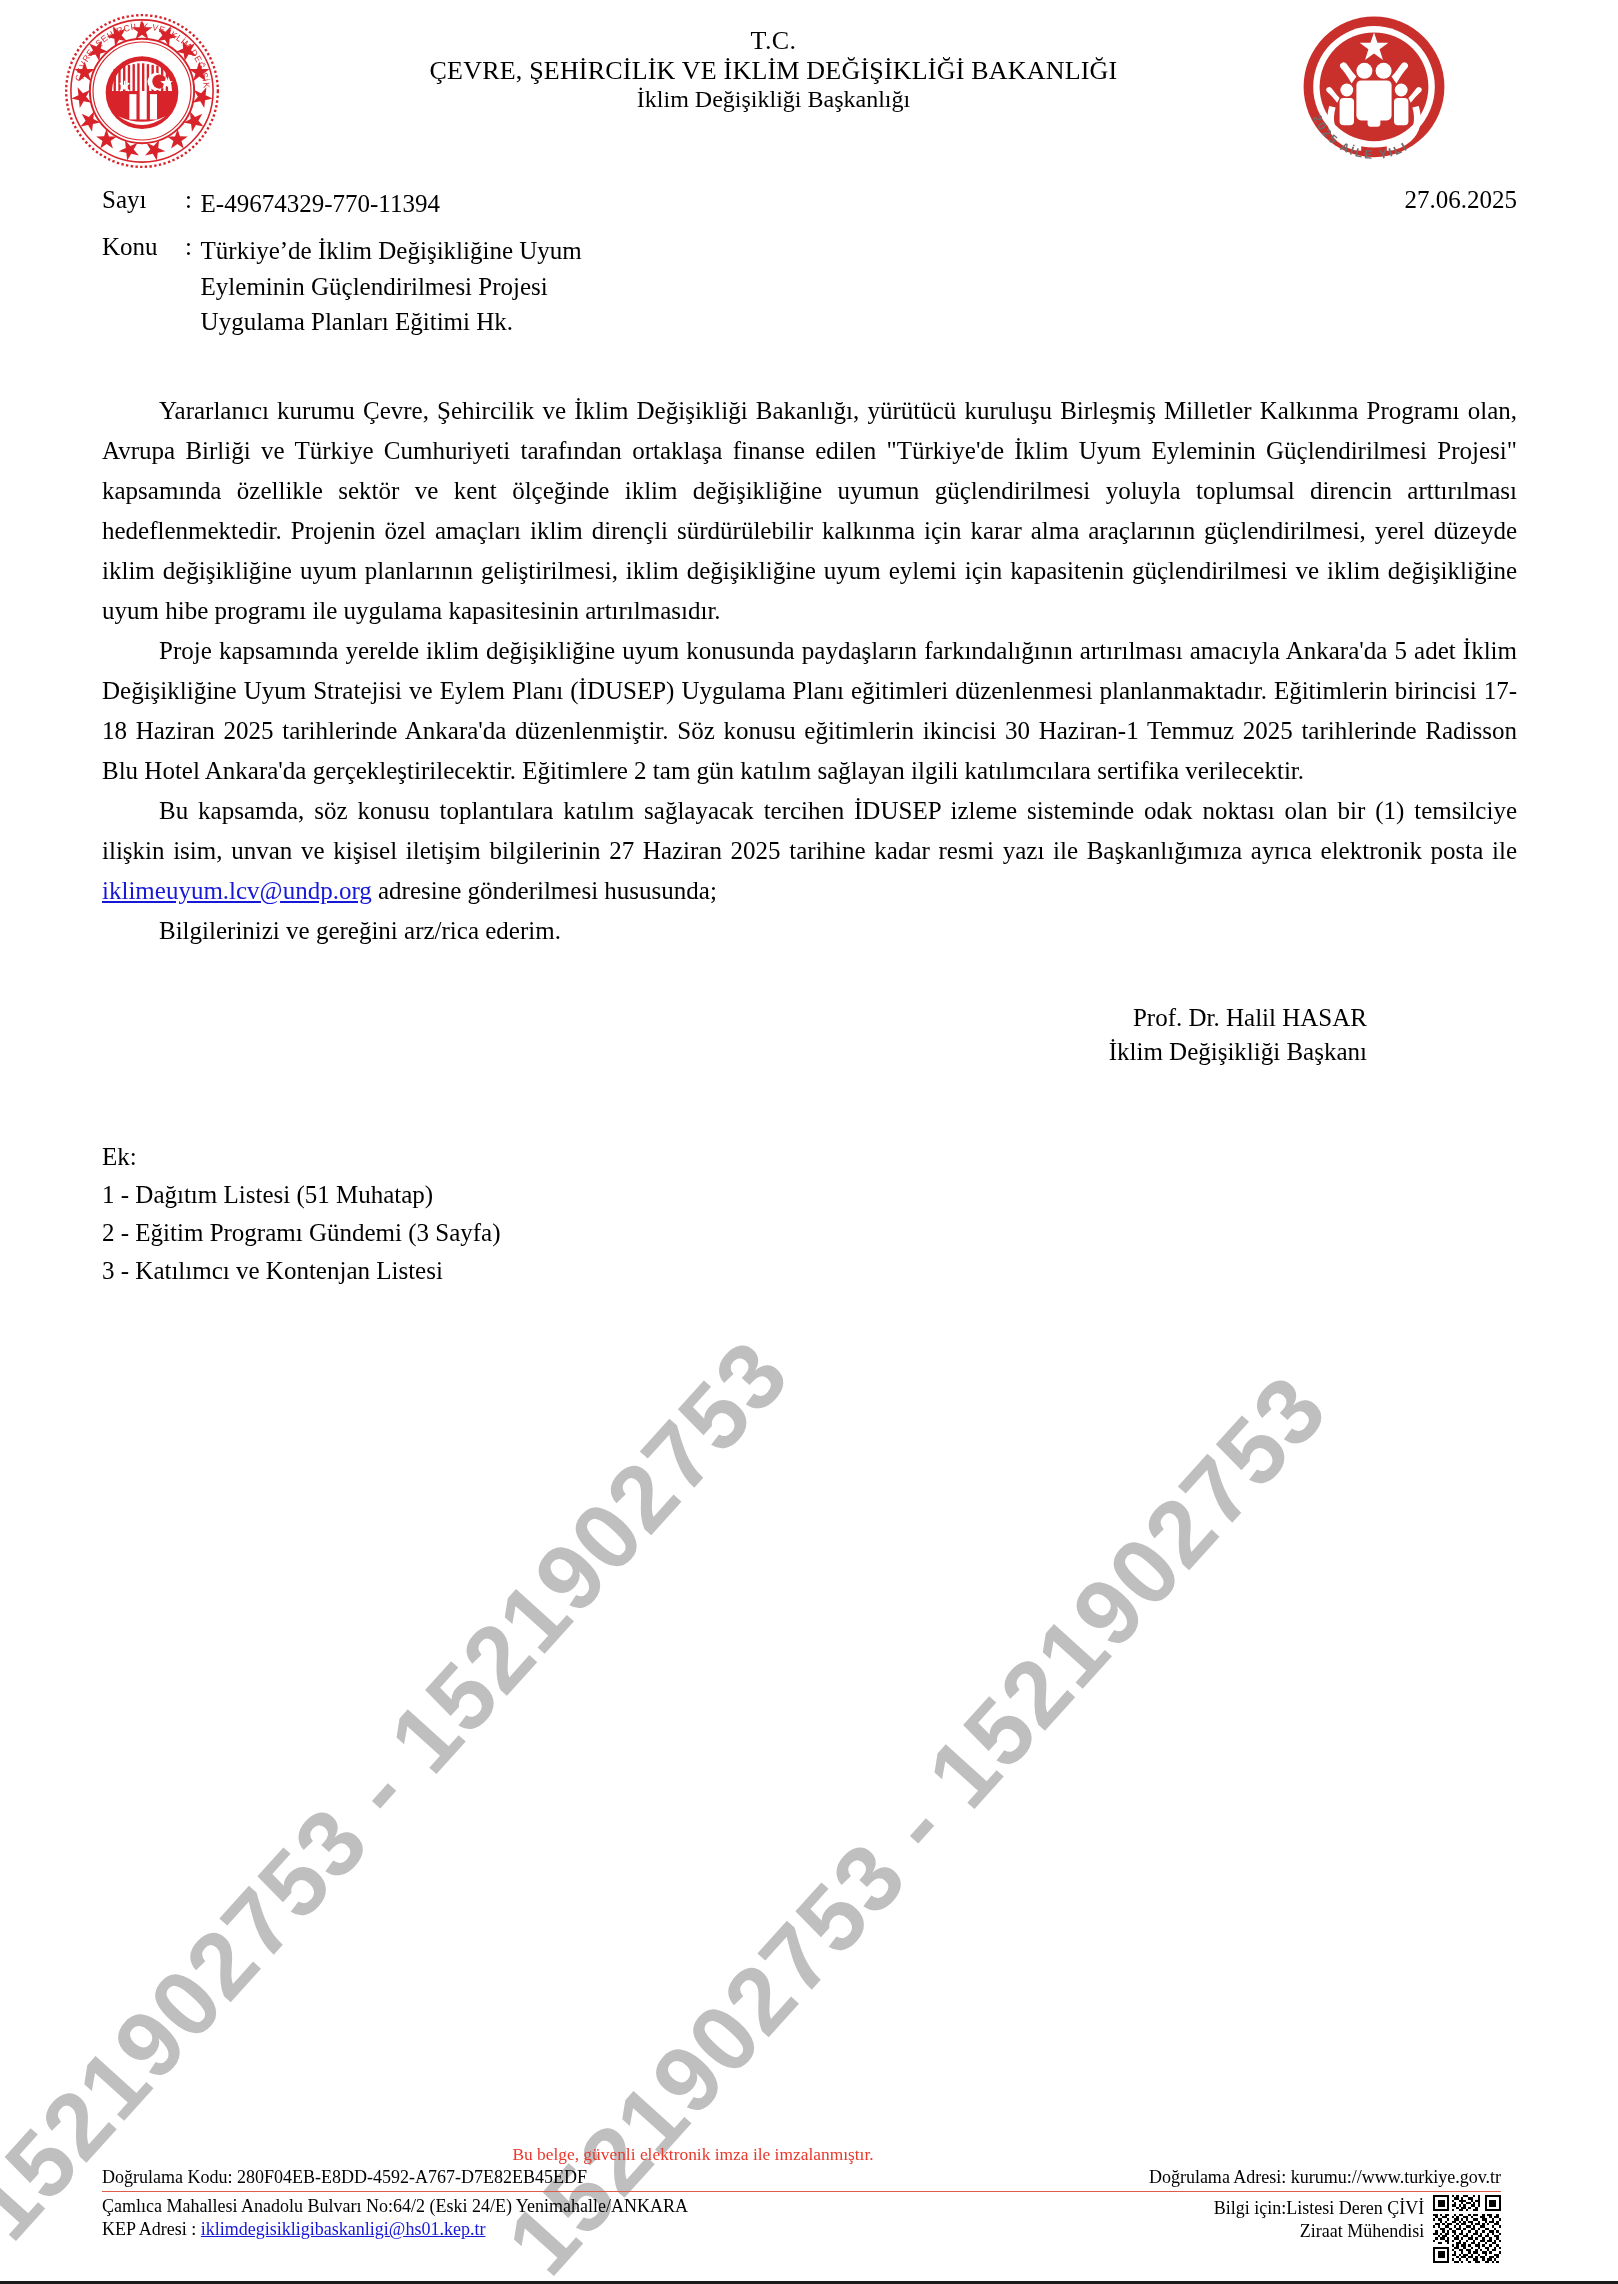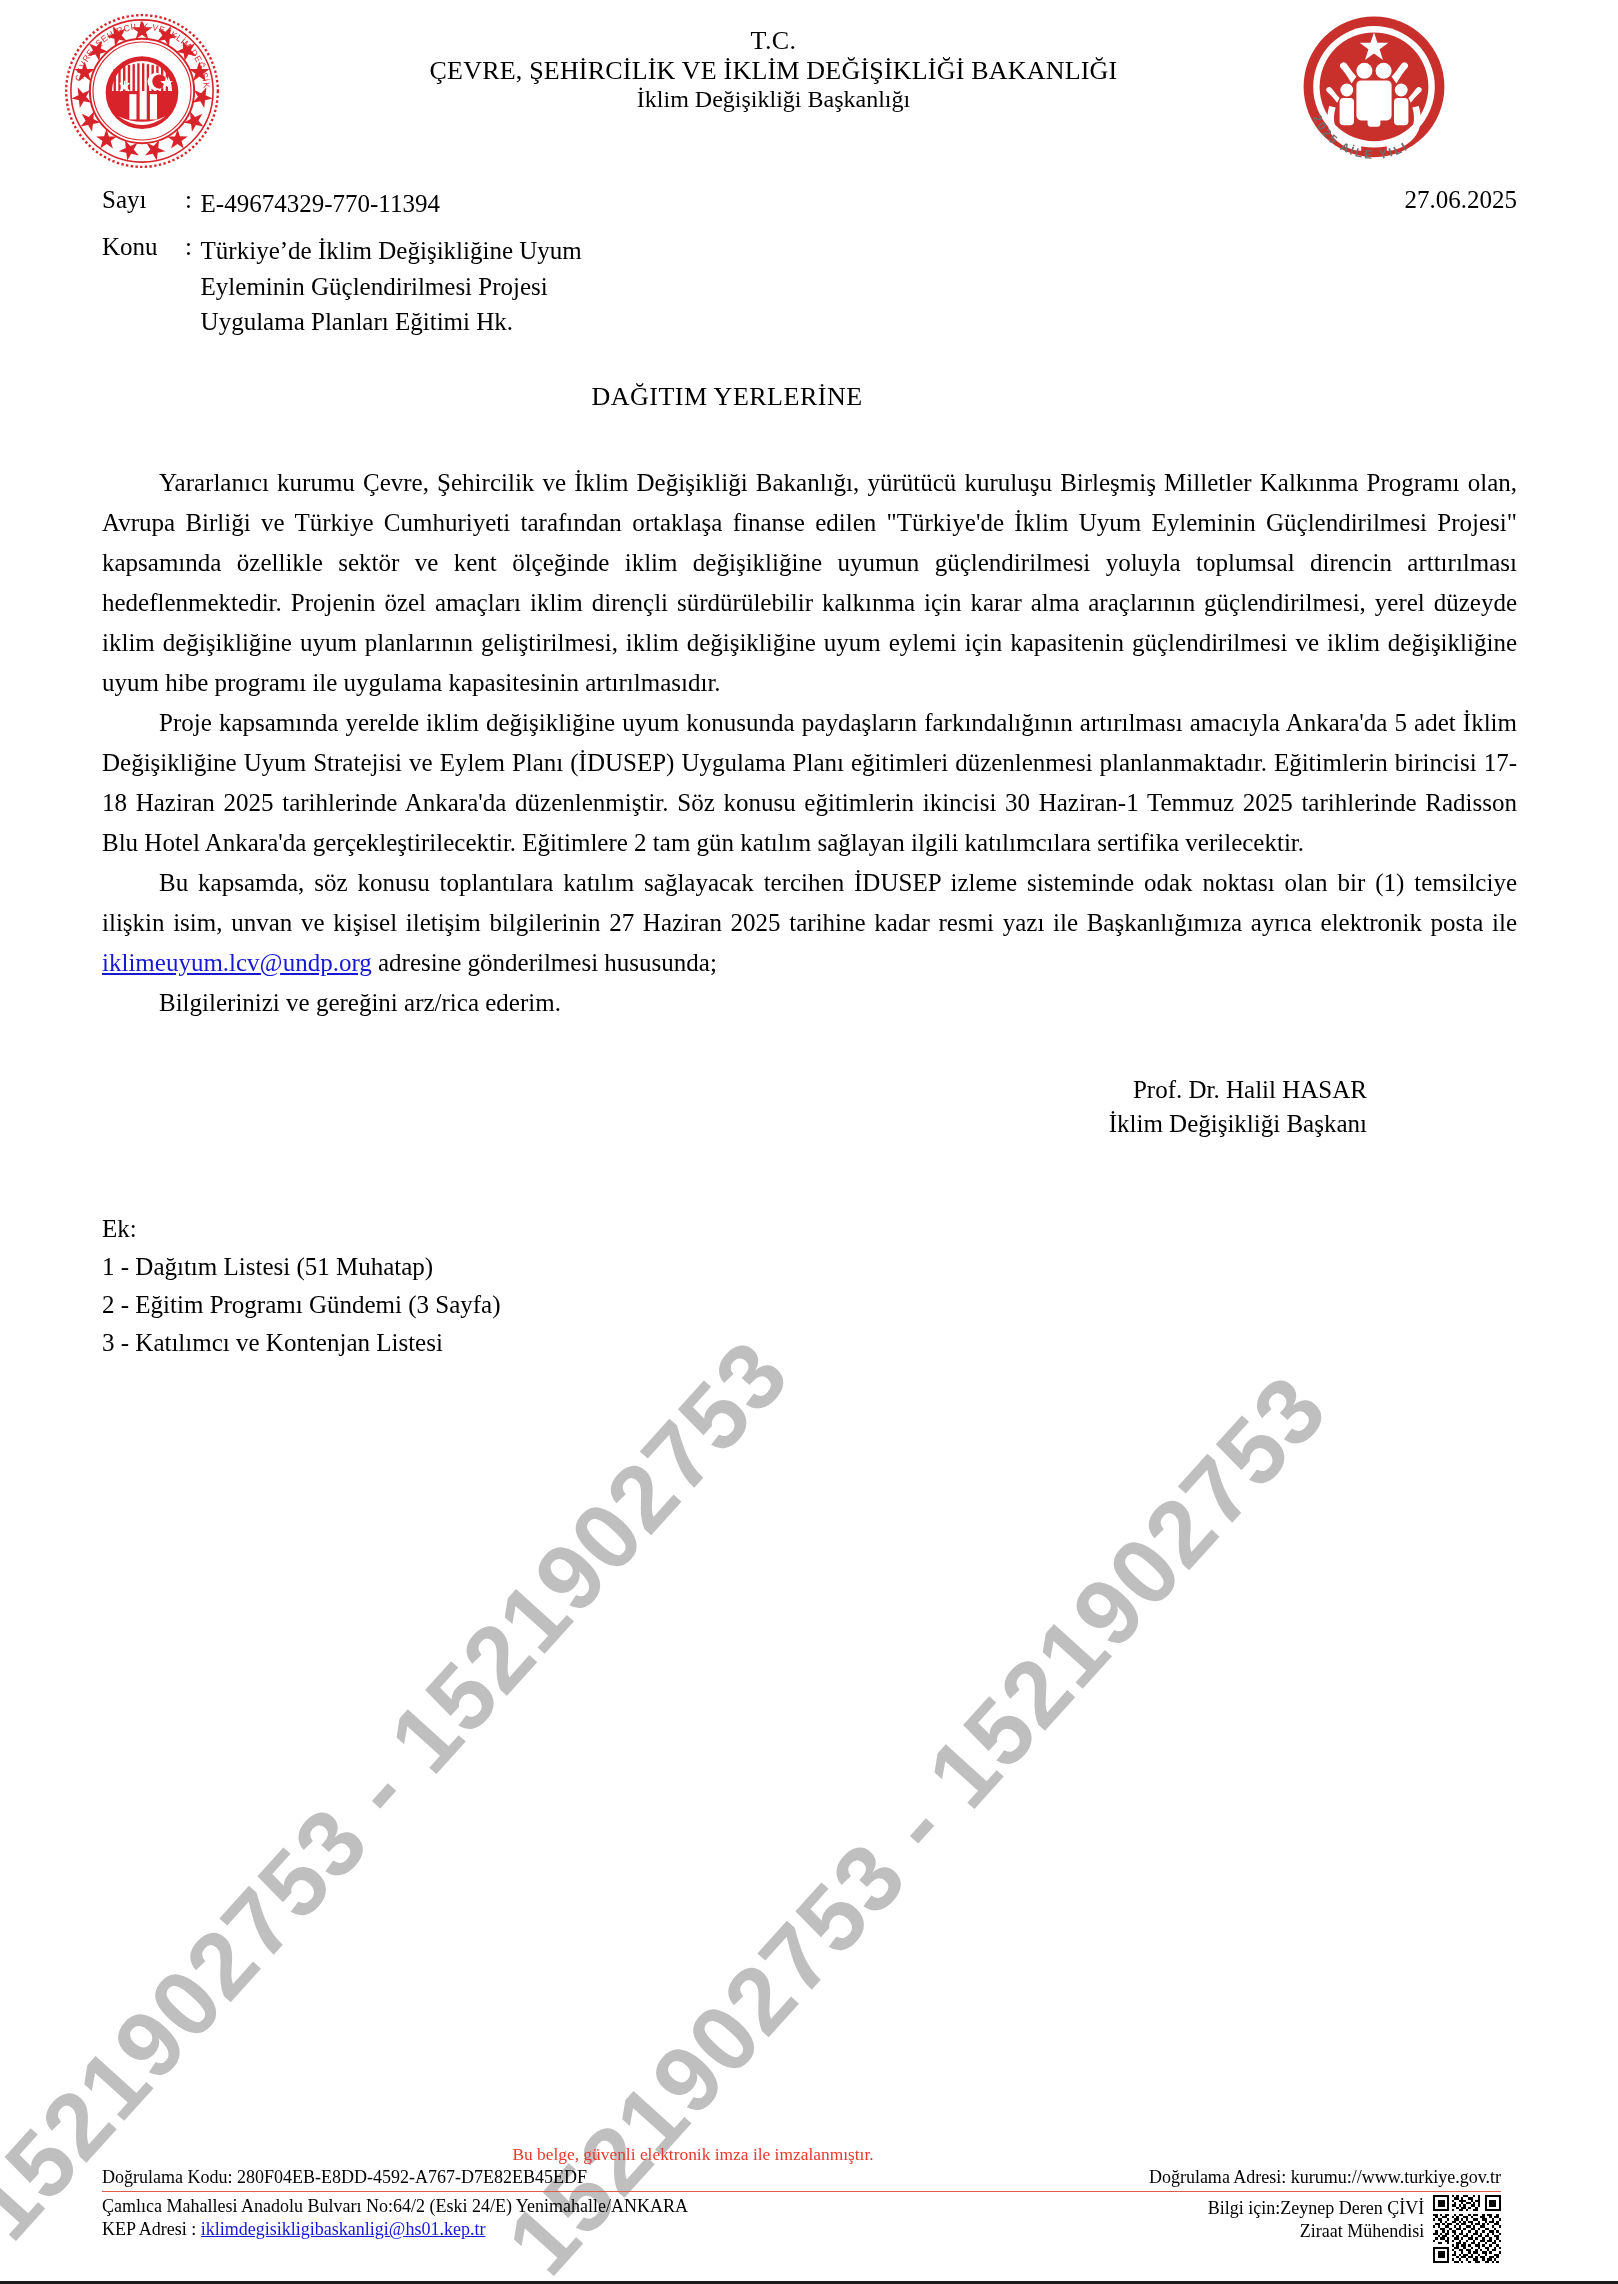--- a/index.html
+++ b/index.html
@@ -329,21 +329,20 @@
       <div class="meta-label">Konu</div>
       <div class="meta-colon">:</div>
       <div class="meta-value">
         <div>Türkiye’de İklim Değişikliğine Uyum</div>
         <div>Eyleminin Güçlendirilmesi Projesi</div>
         <div>Uygulama Planları Eğitimi Hk.</div>
       </div>
     </div>
   </div>
 
-  <div class="recipient">DAĞITIM YERLERİNE</div>
 
   <div class="body-text">
     <p>Yararlanıcı kurumu Çevre, Şehircilik ve İklim Değişikliği Bakanlığı, yürütücü kuruluşu Birleşmiş Milletler Kalkınma Programı olan, Avrupa Birliği ve Türkiye Cumhuriyeti tarafından ortaklaşa finanse edilen "Türkiye'de İklim Uyum Eyleminin Güçlendirilmesi Projesi" kapsamında özellikle sektör ve kent ölçeğinde iklim değişikliğine uyumun güçlendirilmesi yoluyla toplumsal direncin arttırılması hedeflenmektedir. Projenin özel amaçları iklim dirençli sürdürülebilir kalkınma için karar alma araçlarının güçlendirilmesi, yerel düzeyde iklim değişikliğine uyum planlarının geliştirilmesi, iklim değişikliğine uyum eylemi için kapasitenin güçlendirilmesi ve iklim değişikliğine uyum hibe programı ile uygulama kapasitesinin artırılmasıdır.</p>
     <p>Proje kapsamında yerelde iklim değişikliğine uyum konusunda paydaşların farkındalığının artırılması amacıyla Ankara'da 5 adet İklim Değişikliğine Uyum Stratejisi ve Eylem Planı (İDUSEP) Uygulama Planı eğitimleri düzenlenmesi planlanmaktadır. Eğitimlerin birincisi 17-18 Haziran 2025 tarihlerinde Ankara'da düzenlenmiştir. Söz konusu eğitimlerin ikincisi 30 Haziran-1 Temmuz 2025 tarihlerinde Radisson Blu Hotel Ankara'da gerçekleştirilecektir. Eğitimlere 2 tam gün katılım sağlayan ilgili katılımcılara sertifika verilecektir.</p>
     <p><span>Bu kapsamda, söz konusu toplantılara katılım sağlayacak tercihen İDUSEP izleme sisteminde odak noktası olan bir (1) temsilciye ilişkin isim, unvan ve kişisel iletişim bilgilerinin 27 Haziran 2025 tarihine kadar resmi yazı ile Başkanlığımıza ayrıca elektronik posta ile </span><a class="link" href="#">iklimeuyum.lcv@undp.org</a><span> adresine gönderilmesi hususunda;</span></p>
     <p>Bilgilerinizi ve gereğini arz/rica ederim.</p>
   </div>
 
   <div class="signature">
     <div>Prof. Dr. Halil HASAR</div>
@@ -363,21 +362,21 @@
       <div>Doğrulama Kodu: 280F04EB-E8DD-4592-A767-D7E82EB45EDF</div>
       <div>Doğrulama Adresi: kurumu://www.turkiye.gov.tr</div>
     </div>
     <div class="footer-bottom">
       <div class="footer-addr">
         <div>Çamlıca Mahallesi Anadolu Bulvarı No:64/2 (Eski 24/E) Yenimahalle/ANKARA</div>
         <div><span>KEP Adresi : </span><a class="link" href="#">iklimdegisikligibaskanligi@hs01.kep.tr</a></div>
       </div>
       <div class="footer-right">
         <div class="footer-contact">
-          <div>Bilgi için:Zeynep Deren ÇİVİ</div>
+          <div>Bilgi için:Listesi Deren ÇİVİ</div>
           <div>Ziraat Mühendisi</div>
         </div>
         <svg class="qr" viewBox="0 0 29 29" shape-rendering="crispEdges">
           <rect width="29" height="29" fill="#ffffff"></rect>
           <g fill="#000000">
             <rect x="0" y="0" width="7" height="1"></rect>
               <rect x="0" y="6" width="7" height="1"></rect>
             <rect x="0" y="0" width="1" height="7"></rect>
               <rect x="6" y="0" width="1" height="7"></rect>
             <rect x="2" y="2" width="3" height="3"></rect>

